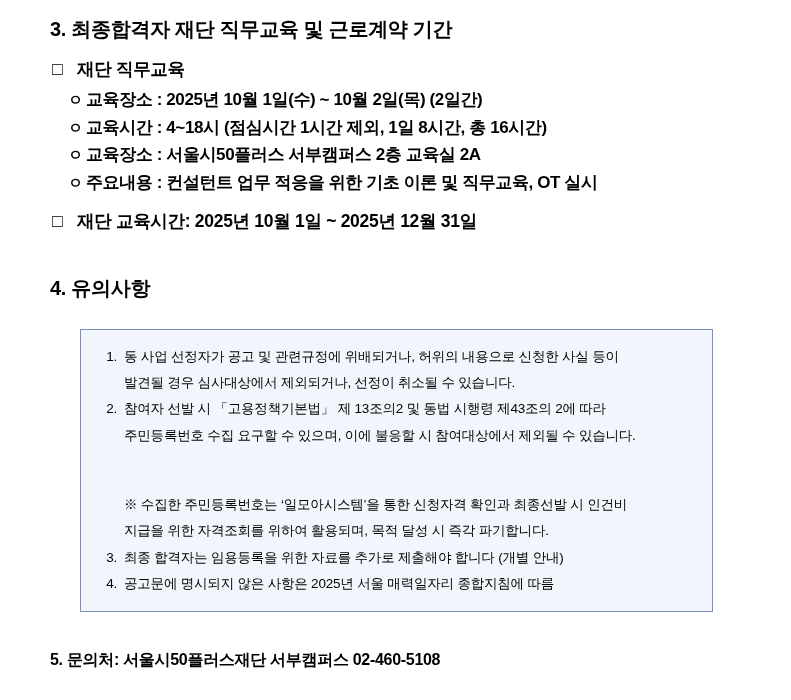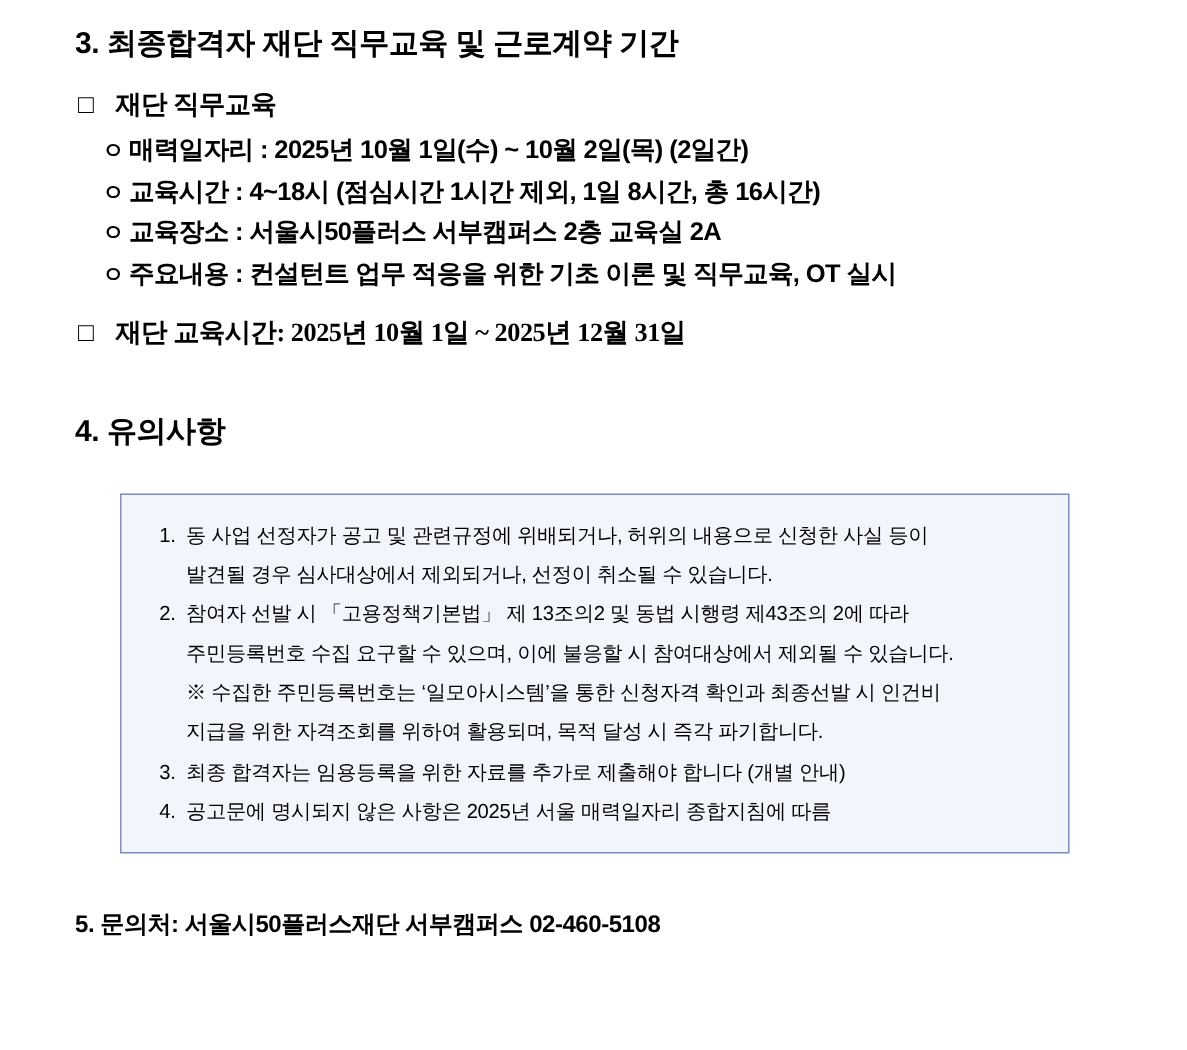--- a/index.html
+++ b/index.html
@@ -38,21 +38,20 @@
     align-items: baseline;
   }
   .sub-heading .box-marker {
     display: inline-block;
     width: 17px;
     flex: 0 0 auto;
   }
   .sub-heading .sub-text {
     display: inline-block;
     margin-left: 8px;
-    font-family: Liberation Serif, serif;
   }
   ul.bullet-list {
     list-style: none;
     margin: 0;
     padding: 0;
   }
   ul.bullet-list li {
     font-size: 17px;
     font-weight: bold;
     letter-spacing: -0.4px;
@@ -100,20 +99,21 @@
     padding-right: 7px;
   }
   ol.notice-list > li .notice-body {
     display: block;
   }
   .notice-body .line {
     display: block;
   }
   .notice-body .line.note-mark {
     text-indent: 0;
+    margin-top: 43px;
   }
   .contact-heading {
     font-size: 16px;
     font-weight: bold;
     letter-spacing: -0.3px;
     margin: 0 0 0 22px;
     line-height: 1.5;
   }
 </style>
 </head>
@@ -124,21 +124,21 @@
   <h2 class="section-heading">3. 최종합격자 재단 직무교육 및 근로계약 기간</h2>
 
   <div class="sub-heading">
     <span class="box-marker">□</span>
     <span class="sub-text">재단 직무교육</span>
   </div>
 
   <ul class="bullet-list">
     <li>
       <span class="circle-marker">ㅇ</span>
-      <span class="li-text">매력일자리 : 2025년 10월 1일(수) ~ 10월 2일(목) (2일간)</span>
+      <span class="li-text">교육장소 : 2025년 10월 1일(수) ~ 10월 2일(목) (2일간)</span>
     </li>
     <li>
       <span class="circle-marker">ㅇ</span>
       <span class="li-text">교육시간 : 4~18시 (점심시간 1시간 제외, 1일 8시간, 총 16시간)</span>
     </li>
     <li>
       <span class="circle-marker">ㅇ</span>
       <span class="li-text">교육장소 : 서울시50플러스 서부캠퍼스 2층 교육실 2A</span>
     </li>
     <li>

